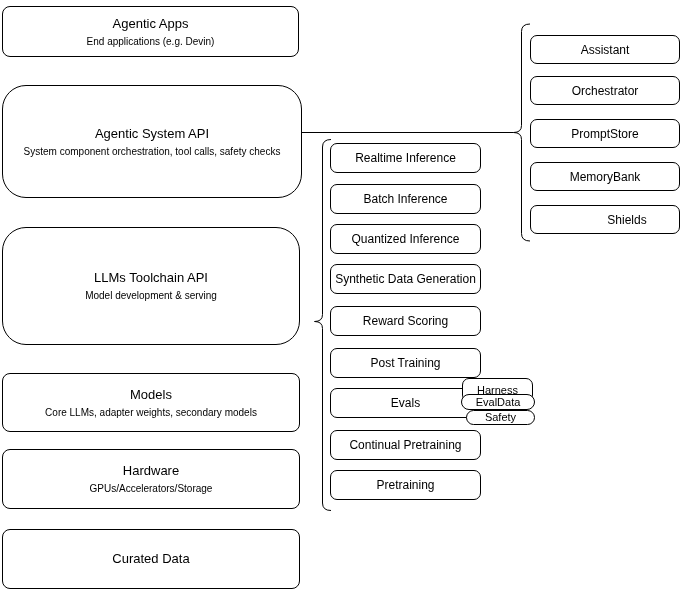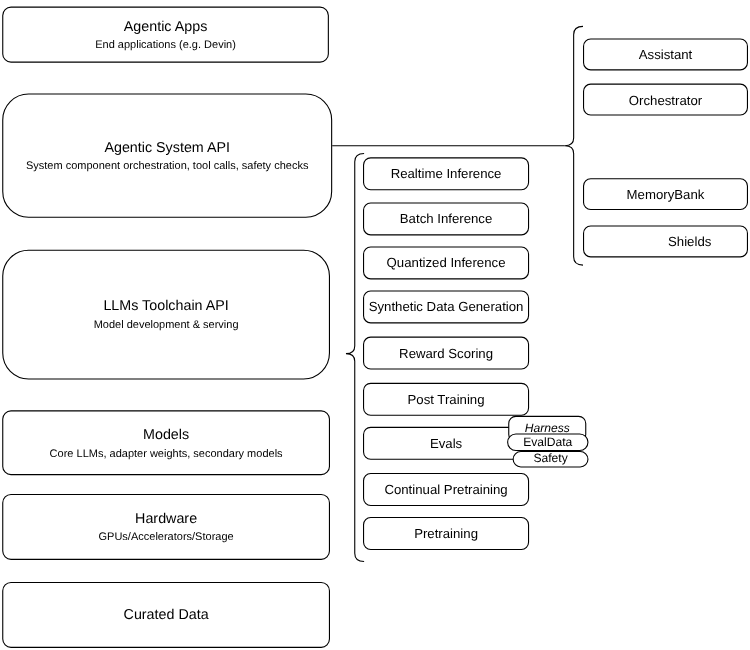--- a/index.html
+++ b/index.html
@@ -133,36 +133,39 @@
   <div class="node" style="left:330px; top:388px; width:151px; height:30px;">
     <span>Evals</span>
   </div>
   <div class="node" style="left:330px; top:430px; width:151px; height:30px;">
     <span>Continual Pretraining</span>
   </div>
   <div class="node" style="left:330px; top:470px; width:151px; height:30px;">
     <span>Pretraining</span>
   </div>
 
-  <div class="tag" style="left:462px; top:378px; width:71px; height:24px; border-radius:7px;font-style:italic;">
+  <div class="tag" style="left:462px; top:378px; width:71px; height:24px; border-radius:7px;">
     <span>Harness</span>
   </div>
   <div class="tag" style="left:461px; top:394px; width:74px; height:16px; border-radius:8px;">
     <span>EvalData</span>
   </div>
   <div class="tag" style="left:466px; top:410px; width:69px; height:15px; border-radius:8px;">
     <span>Safety</span>
   </div>
 
   <div class="node" style="left:530px; top:35px; width:150px; height:29px;">
     <span>Assistant</span>
   </div>
   <div class="node" style="left:530px; top:76px; width:150px; height:29px;">
     <span>Orchestrator</span>
   </div>
+  <div class="node" style="left:530px; top:119px; width:150px; height:29px;">
+    <span>PromptStore</span>
+  </div>
   <div class="node" style="left:530px; top:162px; width:150px; height:29px;">
     <span>MemoryBank</span>
   </div>
   <div class="node" style="left:530px; top:205px; width:150px; height:29px;padding-left:44px;">
     <span>Shields</span>
   </div>
 
 </div>
 
 </body></html>

